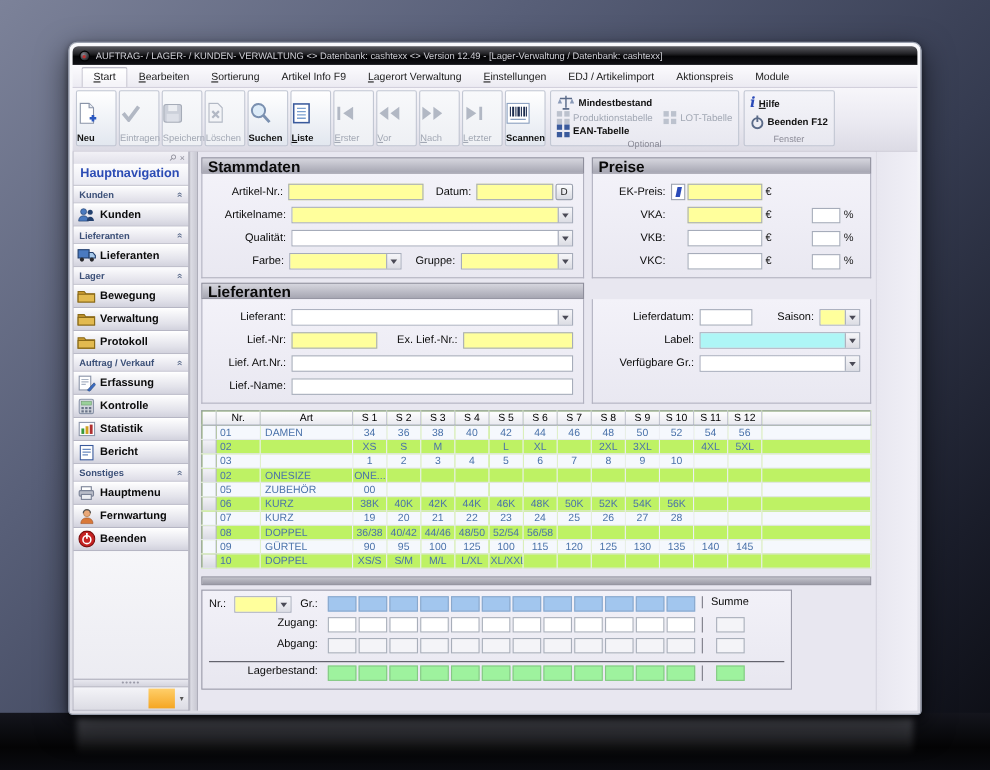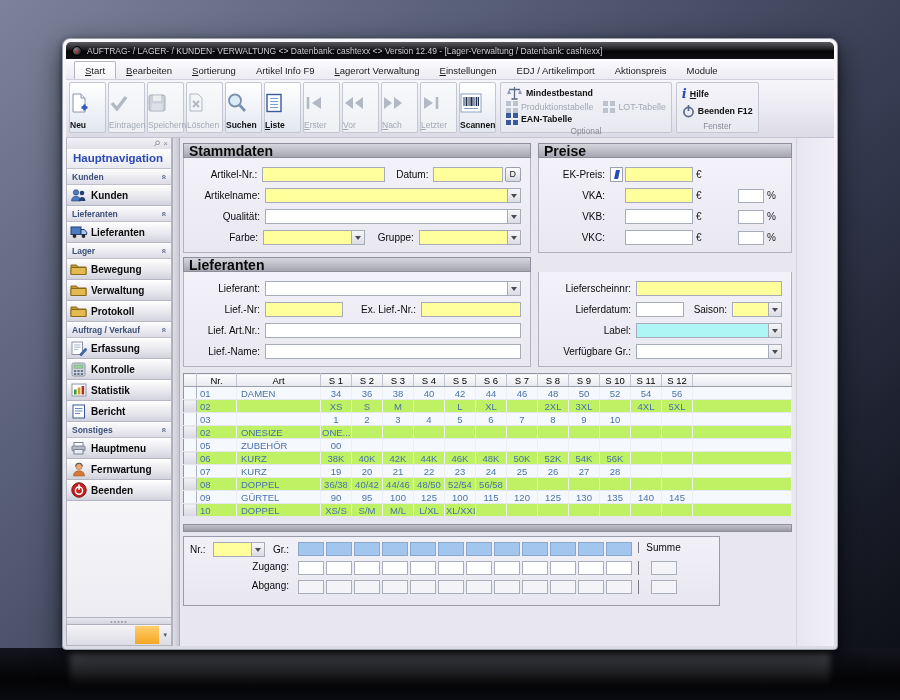--- a/index.html
+++ b/index.html
@@ -658,27 +658,23 @@
               <span class="flbl" style="width:72px">Lief.-Name:</span>
               <div class="inp" style="flex:1"></div>
             </div>
           </div>
         </div>
 
         <div class="sec" style="width:254px">
           <div class="sp-head"></div>
           <div class="sec-box">
             <div class="fr">
-              <span class="flbl" style="width:88px">Lieferscheinnr:</span>
-              <div class="inp yellow" style="flex:1"></div>
-            </div>
-            <div class="fr">
               <span class="flbl" style="width:88px">Lieferdatum:</span>
               <div class="inp" style="width:48px"></div>
-              <span class="flbl" style="width:48px">Saison:</span>
+              <span class="flbl" style="width:61px">Saison:</span>
               <div class="combo" style="flex:1">
                 <div class="cfield yellowf"></div>
                   <div class="darr"></div>
               </div>
             </div>
             <div class="fr">
               <span class="flbl" style="width:88px">Label:</span>
               <div class="combo" style="flex:1">
                 <div class="cfield cyanf"></div>
                   <div class="darr"></div>
@@ -985,18 +981,40 @@
               <div class="bcell c-gray"></div>
               <div class="bcell c-gray"></div>
               <div class="bcell c-gray"></div>
               <div class="bcell c-gray"></div>
               <div class="bcell c-gray"></div>
             </div>
           <div class="summe-col">
               <div class="bcell c-gray"></div>
             </div>
         </div>
+        <div class="brow row-lager">
+          <div class="blbl-col">
+              <span class="flbl">Lagerbestand:</span>
+            </div>
+          <div class="bcells" id="cells-lager">
+              <div class="bcell c-green"></div>
+              <div class="bcell c-green"></div>
+              <div class="bcell c-green"></div>
+              <div class="bcell c-green"></div>
+              <div class="bcell c-green"></div>
+              <div class="bcell c-green"></div>
+              <div class="bcell c-green"></div>
+              <div class="bcell c-green"></div>
+              <div class="bcell c-green"></div>
+              <div class="bcell c-green"></div>
+              <div class="bcell c-green"></div>
+              <div class="bcell c-green"></div>
+            </div>
+          <div class="summe-col">
+              <div class="bcell c-green"></div>
+            </div>
+        </div>
       </div>
 
     </div>
     <div class="rstrip"></div>
   </div>
 </div>
 
 </body></html>

